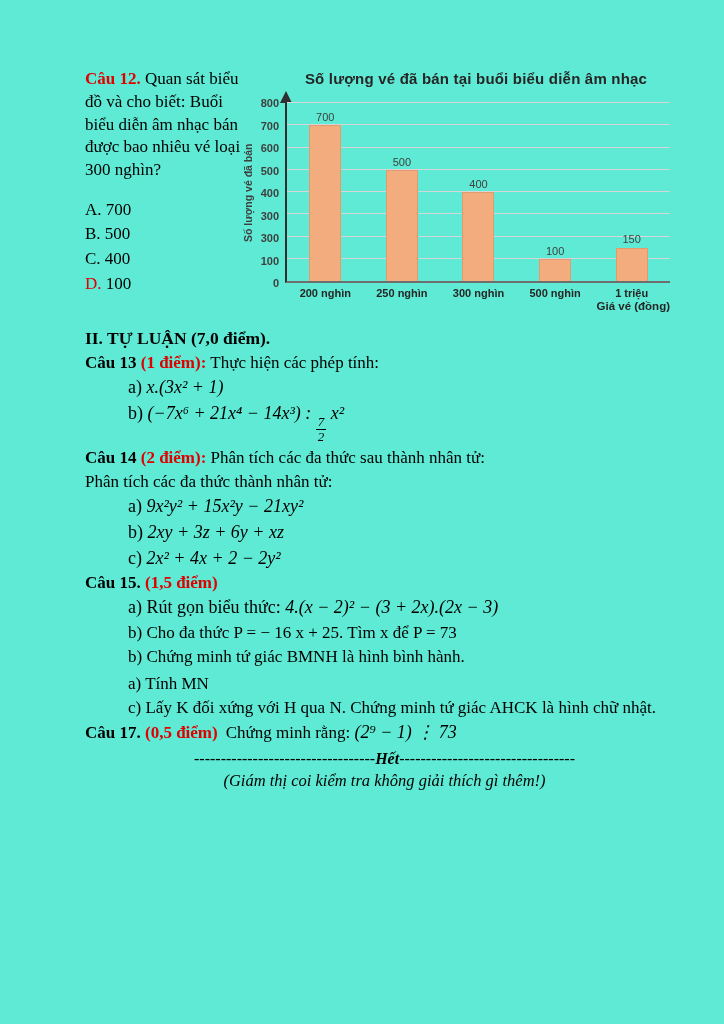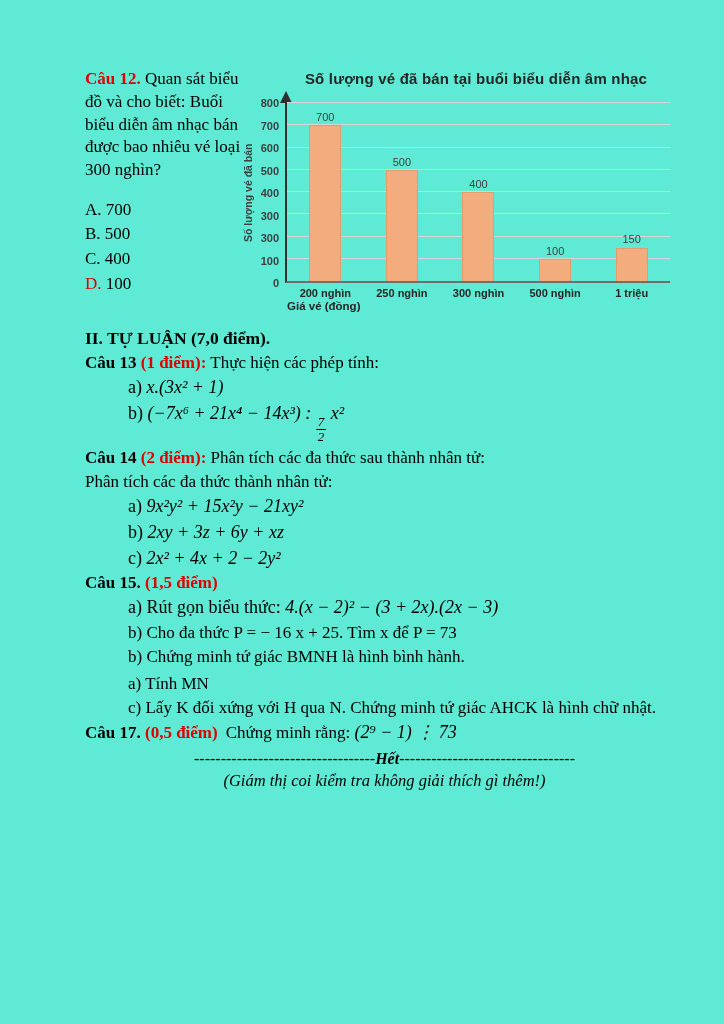--- a/index.html
+++ b/index.html
@@ -27,21 +27,21 @@
   .ytick{position:absolute; right:6px; transform:translateY(50%); font-size:11px; font-weight:600; color:#3f3f3f; line-height:1;}
   .chart-plot{position:relative; flex:1; border-left:2px solid #2f2f2f; border-bottom:2px solid #6e6e6e; display:flex;}
   .y-arrow{position:absolute; left:-7px; top:-12px; width:0; height:0;
            border-left:6px solid transparent; border-right:6px solid transparent; border-bottom:12px solid #2f2f2f;}
   .gridline{position:absolute; left:0; right:0; height:1px; background:var(--grid); z-index:0;}
   .bar-slot{flex:1; position:relative; display:flex; flex-direction:column; justify-content:flex-end; align-items:center; z-index:1;}
   .bar-value{font-size:11px; color:#404040; margin-bottom:1px; line-height:1.2;}
   .bar{width:32px; box-sizing:border-box; border:1px solid #e29a6e; border-bottom:none;}
   .chart-xticks{display:flex; margin-left:45px;}
   .xtick{flex:1; text-align:center; font-size:11px; font-weight:bold; color:#262626; padding-top:4px;}
-  .chart-xlabel{text-align:left; margin-left:45px; font-size:11.5px; font-weight:bold; color:#262626; padding-top:1px;}
+  .chart-xlabel{text-align:right; margin-left:45px; font-size:11.5px; font-weight:bold; color:#262626; padding-top:1px;}
 
   
   .main{margin-top:13px; font-size:17px;}
   .line{line-height:1.42;}
   .heading{font-weight:bold; font-size:17.5px; line-height:1.5;}
   .indent{padding-left:43px;}
   .math{font-style:italic;}
   .math-line{font-size:18px; line-height:1.42;}
   .frac{display:inline-flex; flex-direction:column; align-items:center; vertical-align:-7px; line-height:1.05; font-size:13px; font-style:italic;}
   .frac .den{border-top:1.3px solid #000; padding:0 2px;}

